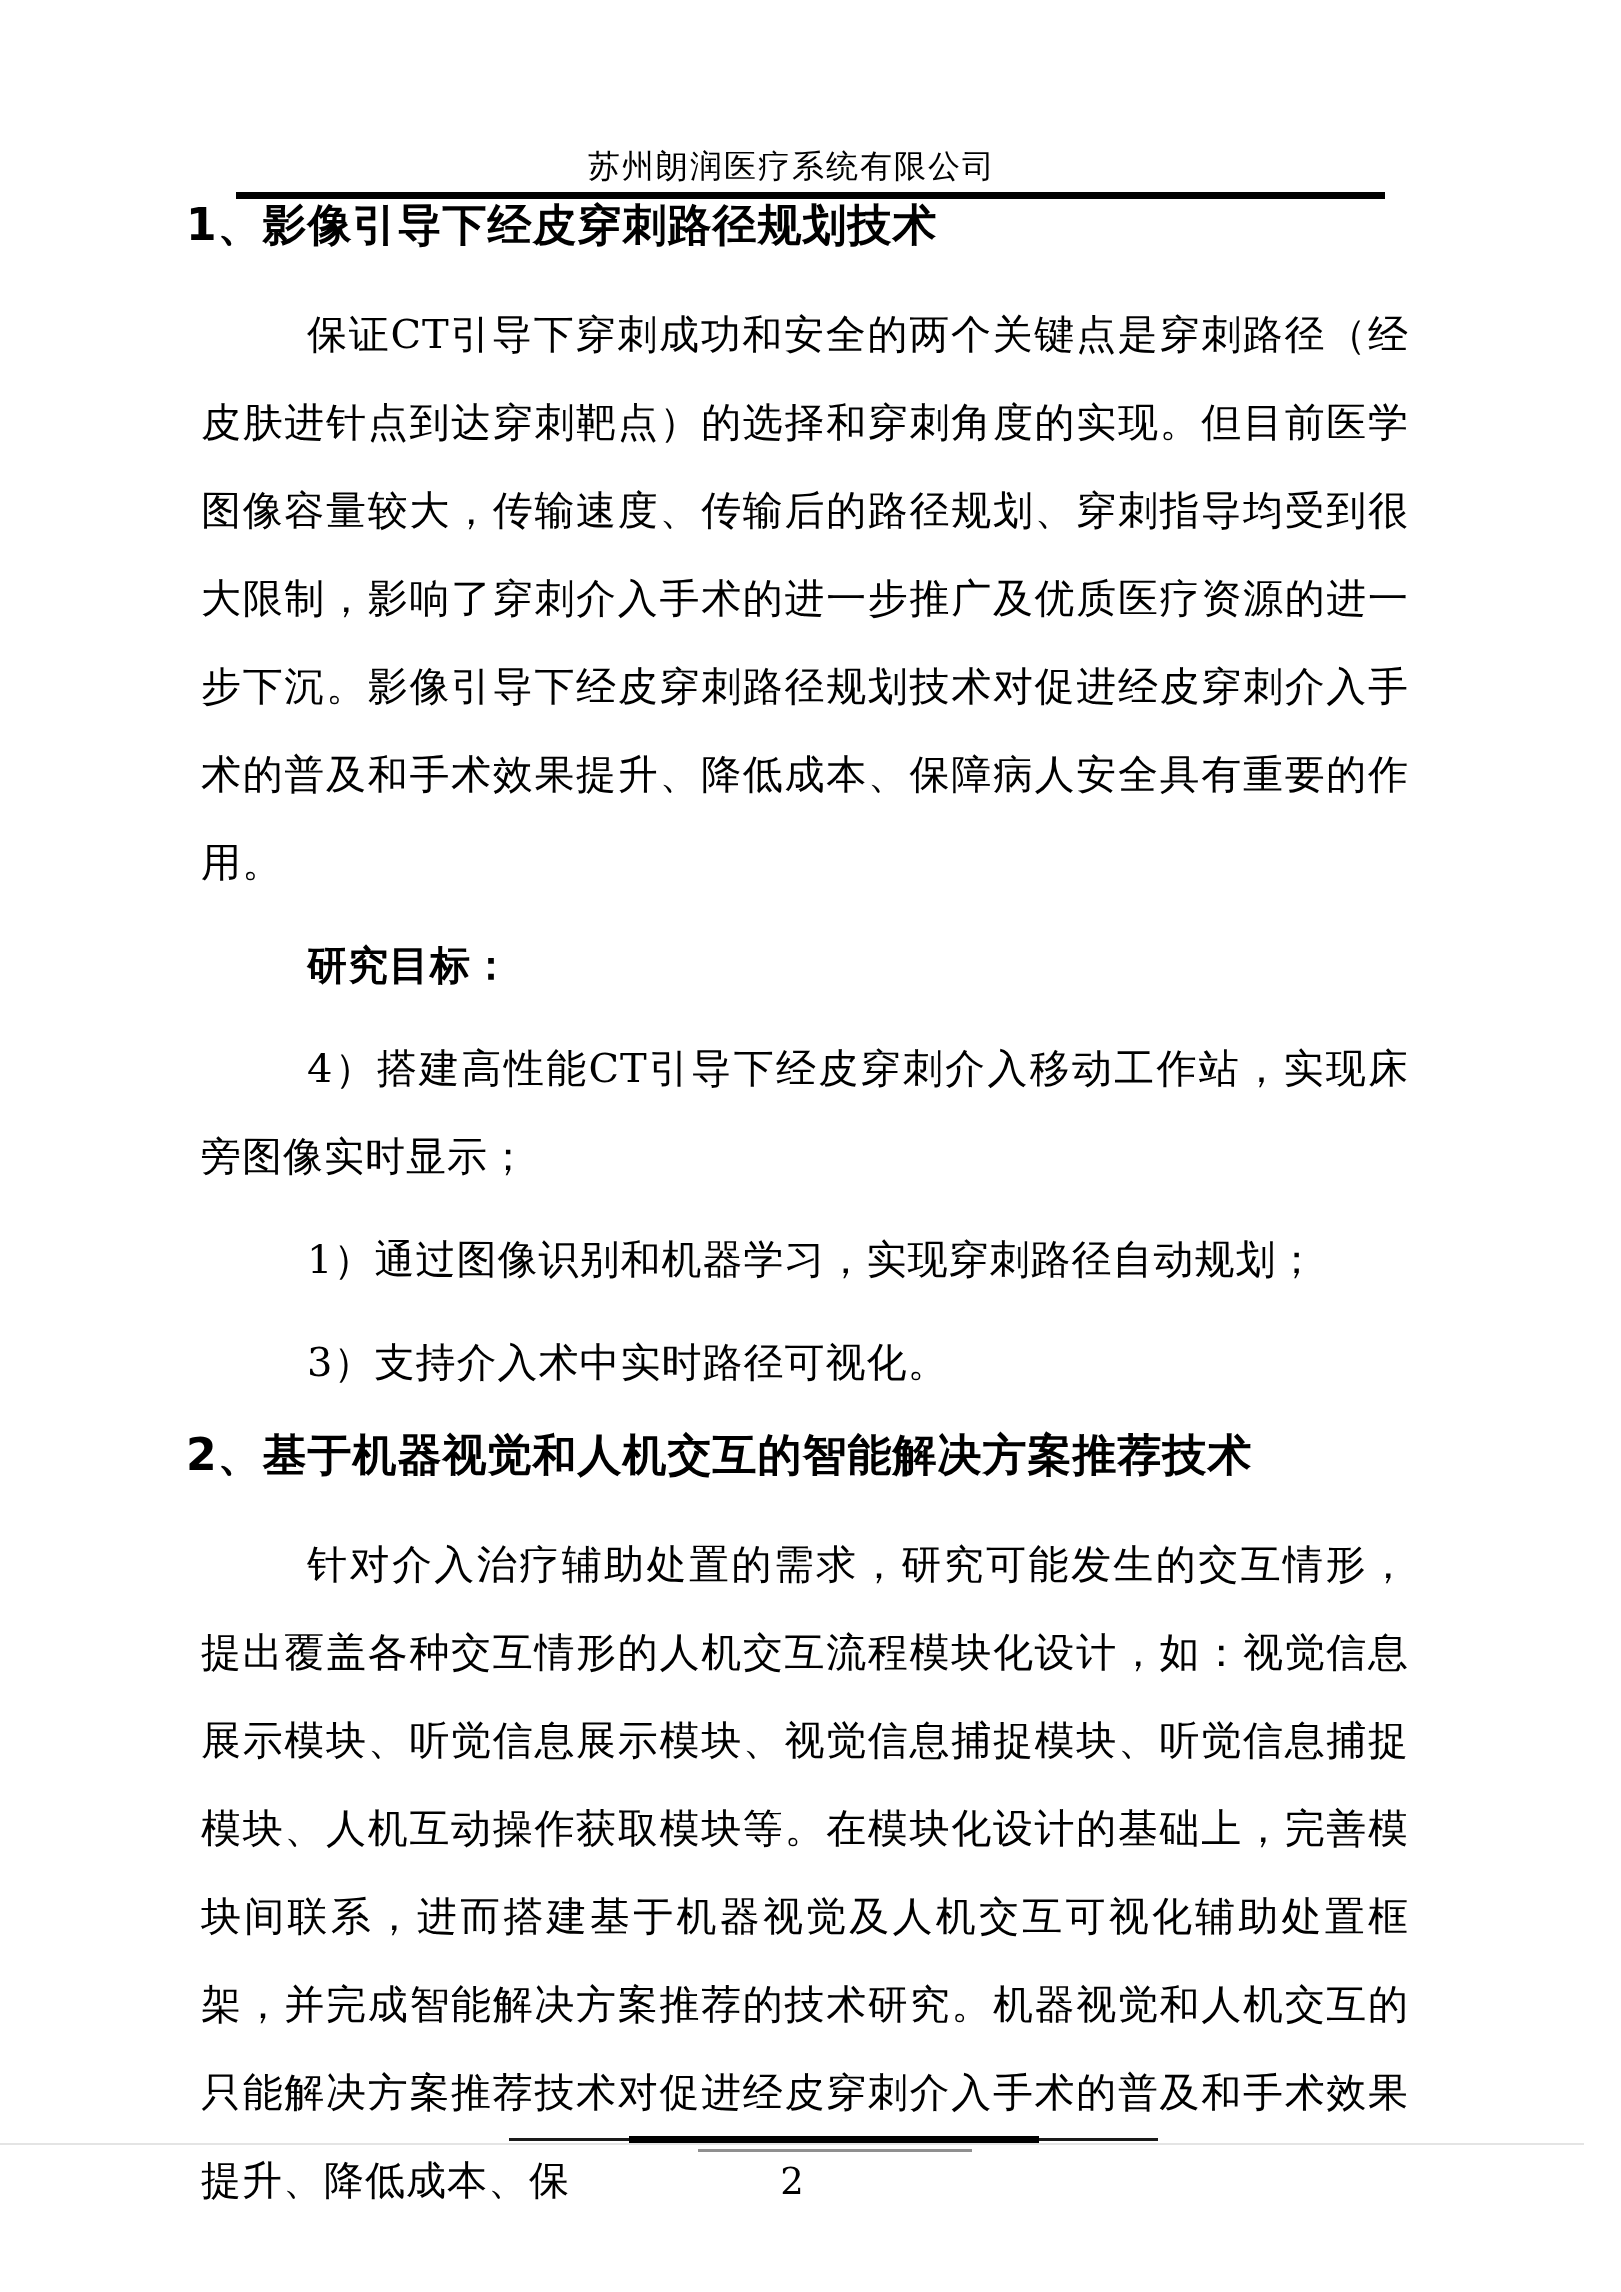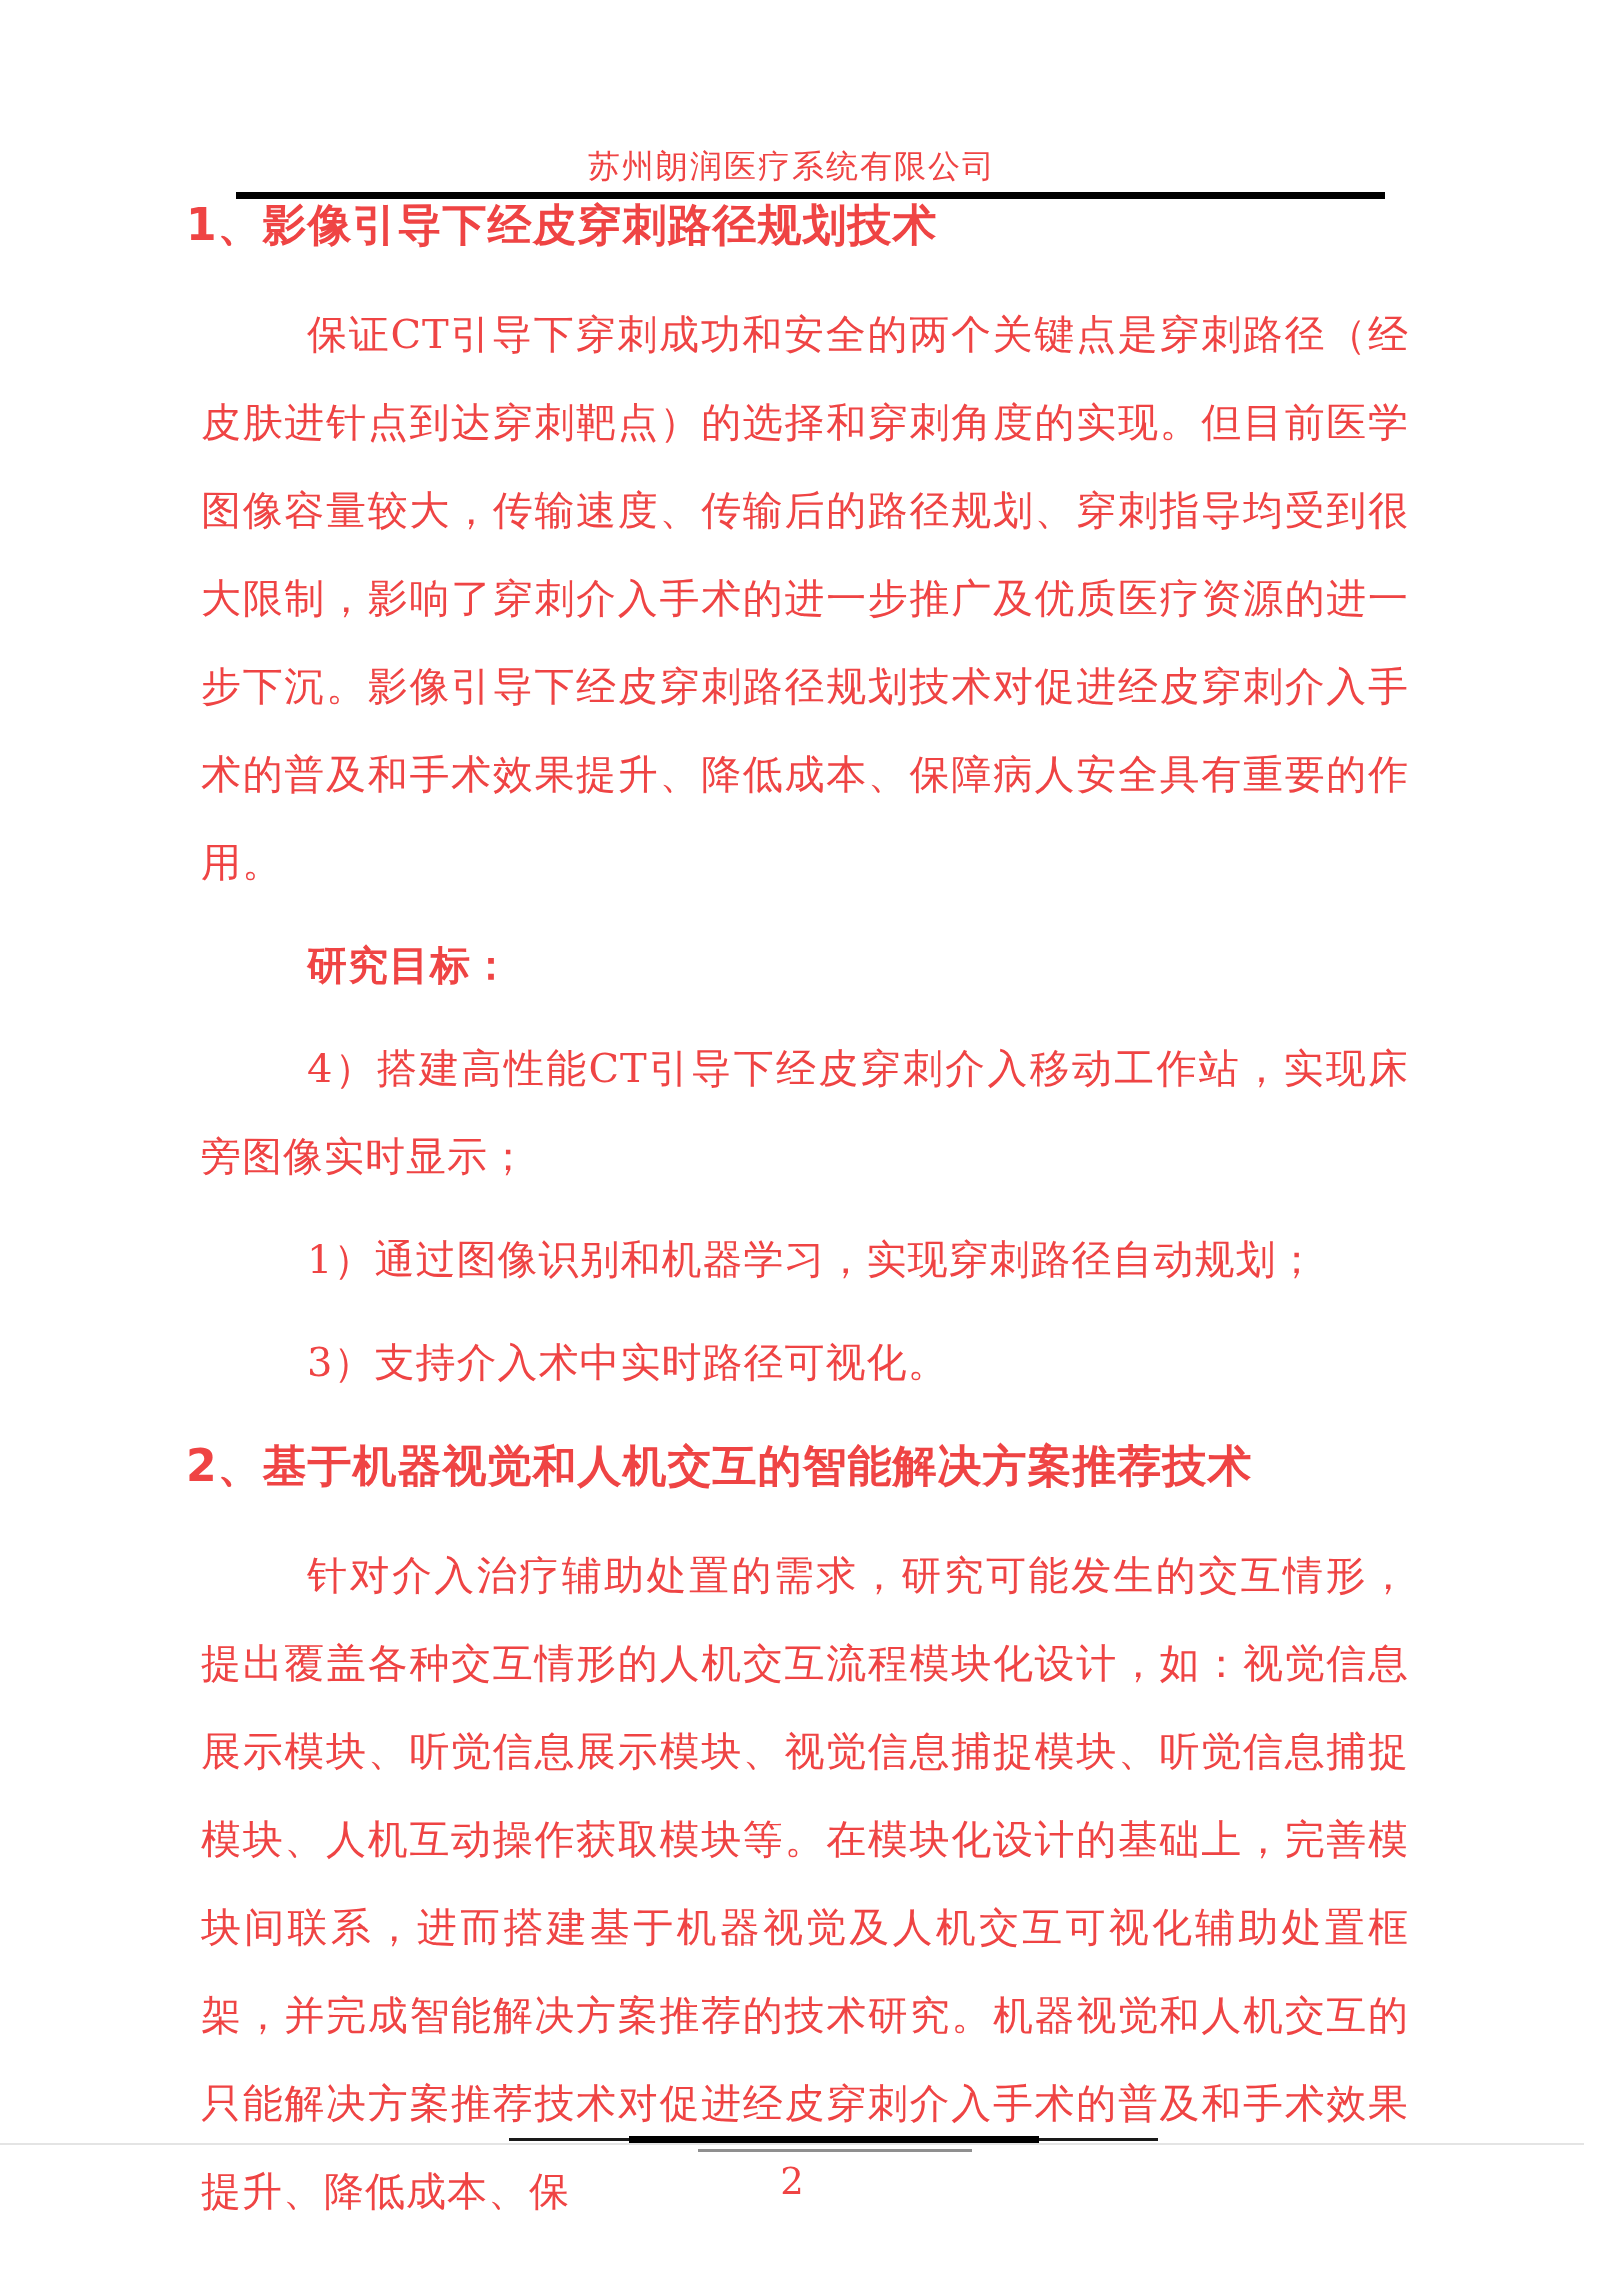--- a/index.html
+++ b/index.html
@@ -5,21 +5,21 @@
   html, body {
     margin: 0;
     padding: 0;
     background: #ffffff;
   }
   .page {
     position: relative;
     width: 1584px;
     height: 2293px;
     background: #ffffff;
-    color: #ef4444;
+    color: #000000;
     font-family: "DejaVu Serif", "Liberation Serif", serif;
     overflow: hidden;
   }
   
   .header-text {
     position: absolute;
     top: 145px;
     left: 0;
     width: 100%;
     text-align: center;
@@ -43,21 +43,21 @@
   }
   .section-heading {
     font-family: "DejaVu Sans", "Liberation Sans", sans-serif;
     font-weight: bold;
     font-size: 44px;
     line-height: 57px;
     margin: 0 0 37px 0;
     letter-spacing: 1px;
   }
   .section-heading.second {
-    margin-top: 31px;
+    margin-top: 20px;
   }
   p.body {
     font-size: 40px;
     line-height: 88px;
     margin: 15px;
     text-align: justify;
     text-indent: 106px;
     letter-spacing: 1px;
   }
   p.body.bold {

